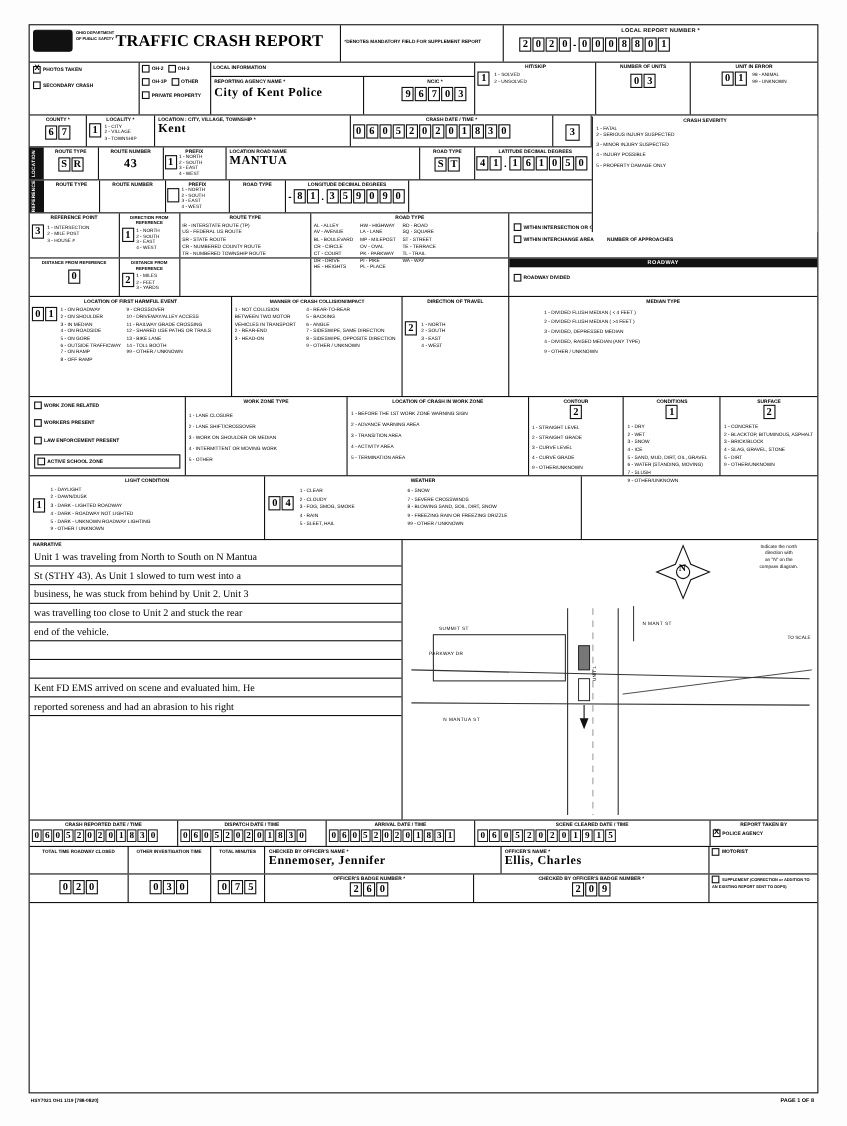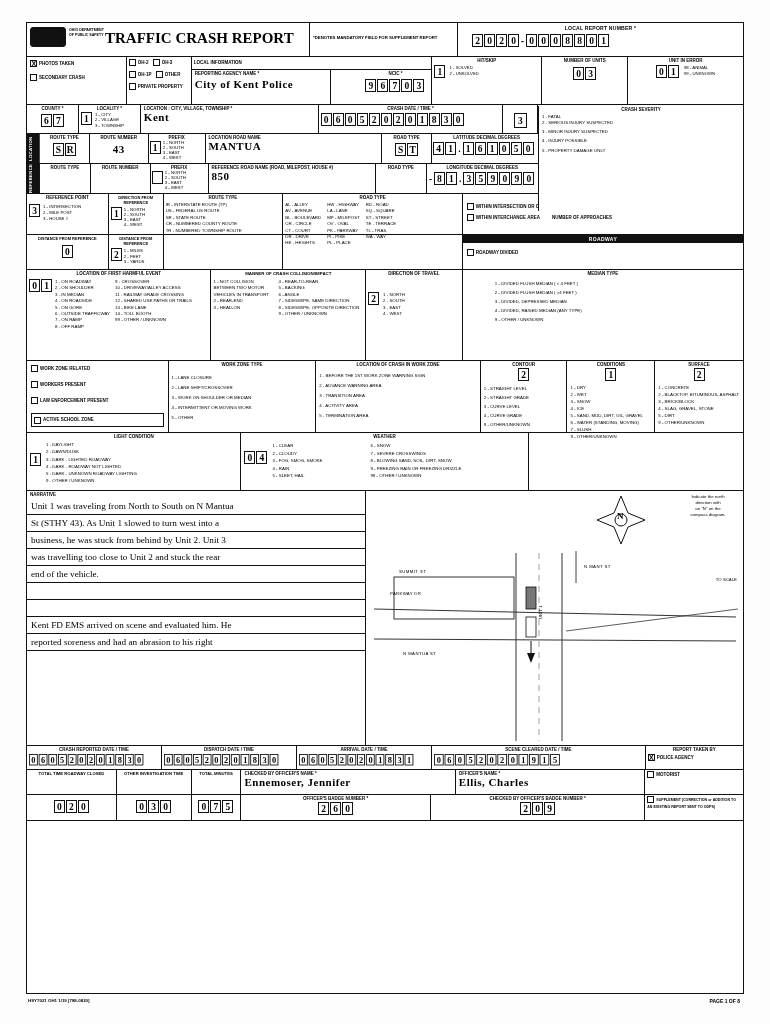--- a/index.html
+++ b/index.html
@@ -309,24 +309,20 @@
         <div style="display:flex;">
           <div class="dbox" style="margin-top:1px; border-color:#111;"></div>
           <div class="tiny" style="margin-left:2px; line-height:5px;">
             <div>1 - NORTH</div>
             <div>2 - SOUTH</div>
             <div>3 - EAST</div>
             <div>4 - WEST</div>
           </div>
         </div>
       </div>
-      <div class="cell" style="width:168px; padding:1px 3px;">
-        <div class="lbl-sm">REFERENCE ROAD NAME (ROAD, MILEPOST, HOUSE #)</div>
-        <div class="hand">850</div>
-      </div>
       <div class="cell" style="width:51px; padding:1px;">
         <div class="lbl-sm ctr">ROAD TYPE</div>
       </div>
       <div class="cell" style="width:112px; padding:1px;">
         <div class="lbl-sm ctr">LONGITUDE DECIMAL DEGREES</div>
         <div class="boxes" style="margin-top:2px;" id="lon">
               <span class="dsep">-</span>
               <div class="dbox">8</div>
               <div class="dbox">1</div>
               <span class="dsep">.</span>

